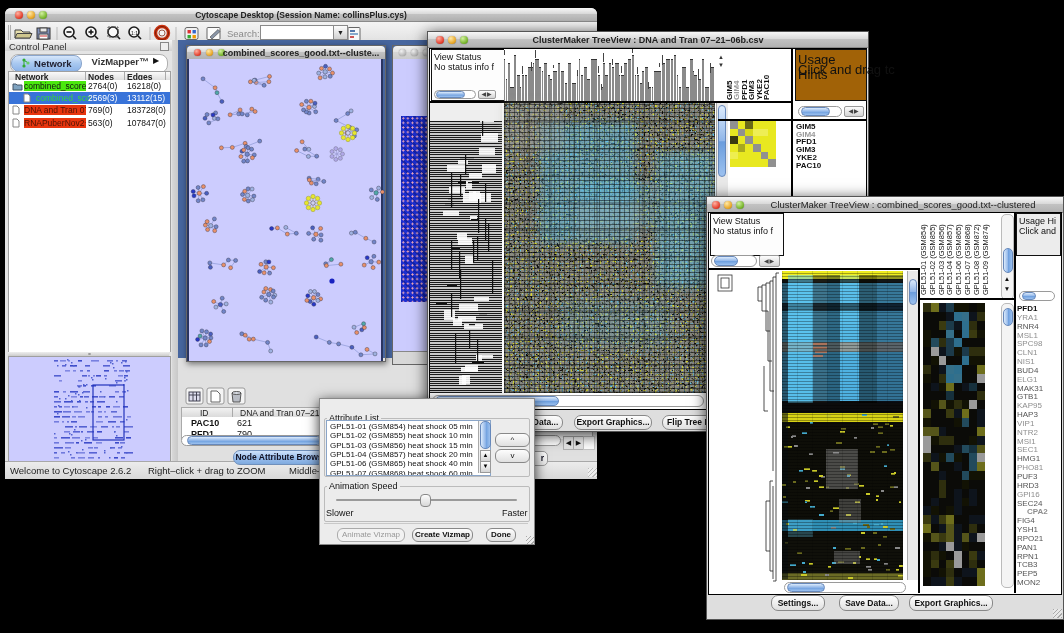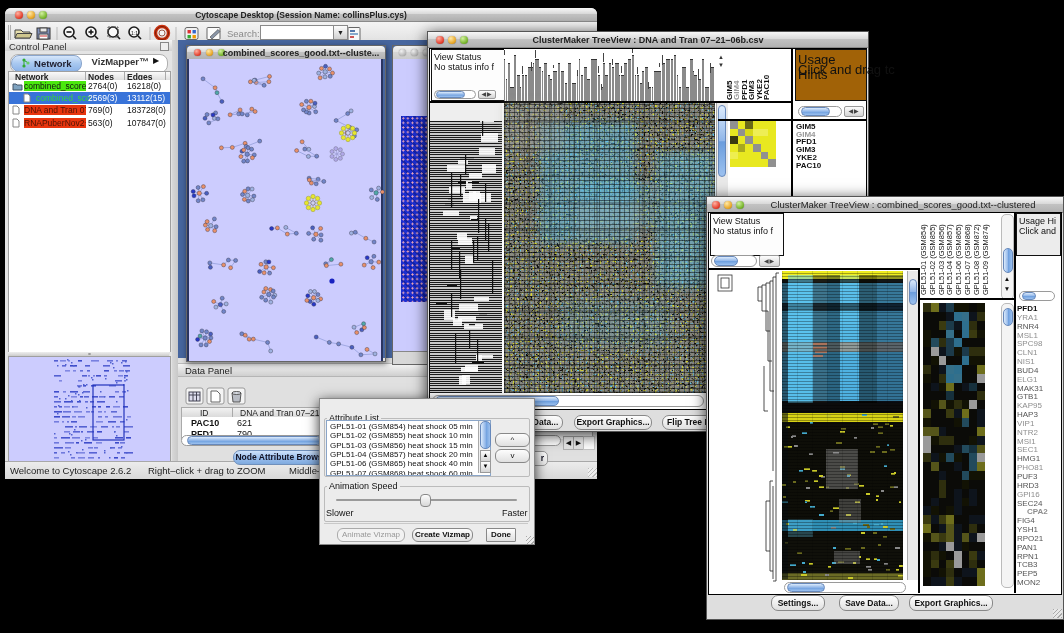--- a/index.html
+++ b/index.html
@@ -364,23 +364,20 @@
       </svg></div>
 <div style="position:absolute;left:0;top:453px;width:592px;height:17px;background:linear-gradient(#ececec,#d8d8d8);border-top:1px solid #a8a8a8;font-size:9.5px;color:#222">
       <div style="position:absolute;left:5px;top:3px">Welcome to Cytoscape 2.6.2</div>
       <div style="position:absolute;left:143px;top:3px">Right–click + drag  to  ZOOM</div>
       <div style="position:absolute;left:284px;top:3px">Middle–click + drag  to  PAN</div>
     </div>
 <div style="position:absolute;left:583px;top:460px;width:9px;height:9px;background:repeating-linear-gradient(135deg,#bbb 0 1px,#eee 1px 3px)"></div>
 <div style="position:absolute;left:167px;top:32px;width:6px;height:421px;background:linear-gradient(90deg,#d8d8d8,#c8c8c8)"></div>
 <div style="position:absolute;left:173px;top:32px;width:419px;height:324px;background:#47669f"></div>
 <div style="position:absolute;left:173px;top:350px;width:419px;height:103px;background:#e0e0e0"></div>
-<div style="position:absolute;left:173px;top:355px;width:419px;height:12px;background:linear-gradient(#f5f5f5,#cfcfcf);border-top:1px solid #bbb;border-bottom:1px solid #b5b5b5">
-      <div style="position:absolute;left:7px;top:1px;font-size:9.5px;color:#222">Data Panel</div>
-    </div>
 <div style="position:absolute;left:180px;top:378px;width:80px;height:22px"><svg width="80" height="22">
         <rect x="1" y="2" width="17" height="16" rx="2" fill="#f4f4f4" stroke="#999"></rect>
         <rect x="4" y="6" width="11" height="9" fill="#dde" stroke="#445"></rect>
         <line x1="4" y1="9" x2="15" y2="9" stroke="#445"></line>
         <line x1="8" y1="6" x2="8" y2="15" stroke="#445"></line>
         <line x1="11.5" y1="6" x2="11.5" y2="15" stroke="#445"></line>
         <rect x="22" y="2" width="17" height="16" rx="2" fill="#f4f4f4" stroke="#999"></rect>
         <path d="M26 16 L26 5 L32 5 L35 8 L35 16 Z" fill="#fff" stroke="#666"></path>
         <rect x="43" y="2" width="17" height="16" rx="2" fill="#f4f4f4" stroke="#999"></rect>
         <path d="M47 7 L56 7 L55 16 L48 16 Z" fill="#b8bcc4" stroke="#555"></path>
@@ -1725,14 +1722,14 @@
 <div style="position:absolute;left:175px;top:50px;width:33px;height:12px;background:linear-gradient(#fdfdfd,#e0e0e0);border:1px solid #888;border-radius:6px;font-size:8px;color:#111;text-align:center;line-height:12px">v</div>
 <div style="position:absolute;left:4px;top:87px;width:204px;height:34px;border:1px solid #bbb;border-radius:2px"></div>
 <div style="position:absolute;left:7px;top:82px;font-size:9px;color:#111;background:#ececec;padding:0 2px">Animation Speed</div>
 <div style="position:absolute;left:16px;top:100px;width:181px;height:2px;background:#9a9a9a;border-radius:1px"></div>
 <div style="position:absolute;left:100px;top:95px;width:9px;height:11px;background:linear-gradient(#fcfcfc,#d8d8d8);border:1px solid #888;border-radius:4px"></div>
 <div style="position:absolute;left:6px;top:109px;font-size:9px;color:#111">Slower</div>
 <div style="position:absolute;left:182px;top:109px;font-size:9px;color:#111">Faster</div>
 <div style="position:absolute;left:4px;top:124px;width:204px;height:1px;background:#c8c8c8"></div>
 <div style="position:absolute;left:17px;top:129px;width:66px;height:12px;background:#f2f2f2;border:1px solid #aaa;border-radius:6px;font-size:8px;color:#999;text-align:center;line-height:12px;white-space:nowrap">Animate Vizmap</div>
 <div style="position:absolute;left:92px;top:129px;width:59px;height:12px;background:linear-gradient(#fdfdfd,#e0e0e0);border:1px solid #888;border-radius:6px;font-size:8px;font-weight:bold;color:#111;text-align:center;line-height:12px;white-space:nowrap">Create Vizmap</div>
-<div style="position:absolute;left:166px;top:129px;width:28px;height:12px;background:linear-gradient(#fdfdfd,#e0e0e0);border:1px solid #888;border-radius:1px;font-size:8px;font-weight:bold;color:#111;text-align:center;line-height:12px">Done</div>
+<div style="position:absolute;left:166px;top:129px;width:28px;height:12px;background:linear-gradient(#fdfdfd,#e0e0e0);border:1px solid #888;border-radius:6px;font-size:8px;font-weight:bold;color:#111;text-align:center;line-height:12px">Done</div>
 <div style="position:absolute;left:206px;top:137px;width:8px;height:8px;background:repeating-linear-gradient(135deg,#aaa 0 1px,#eee 1px 3px)"></div>
 </div>
 </body></html>

